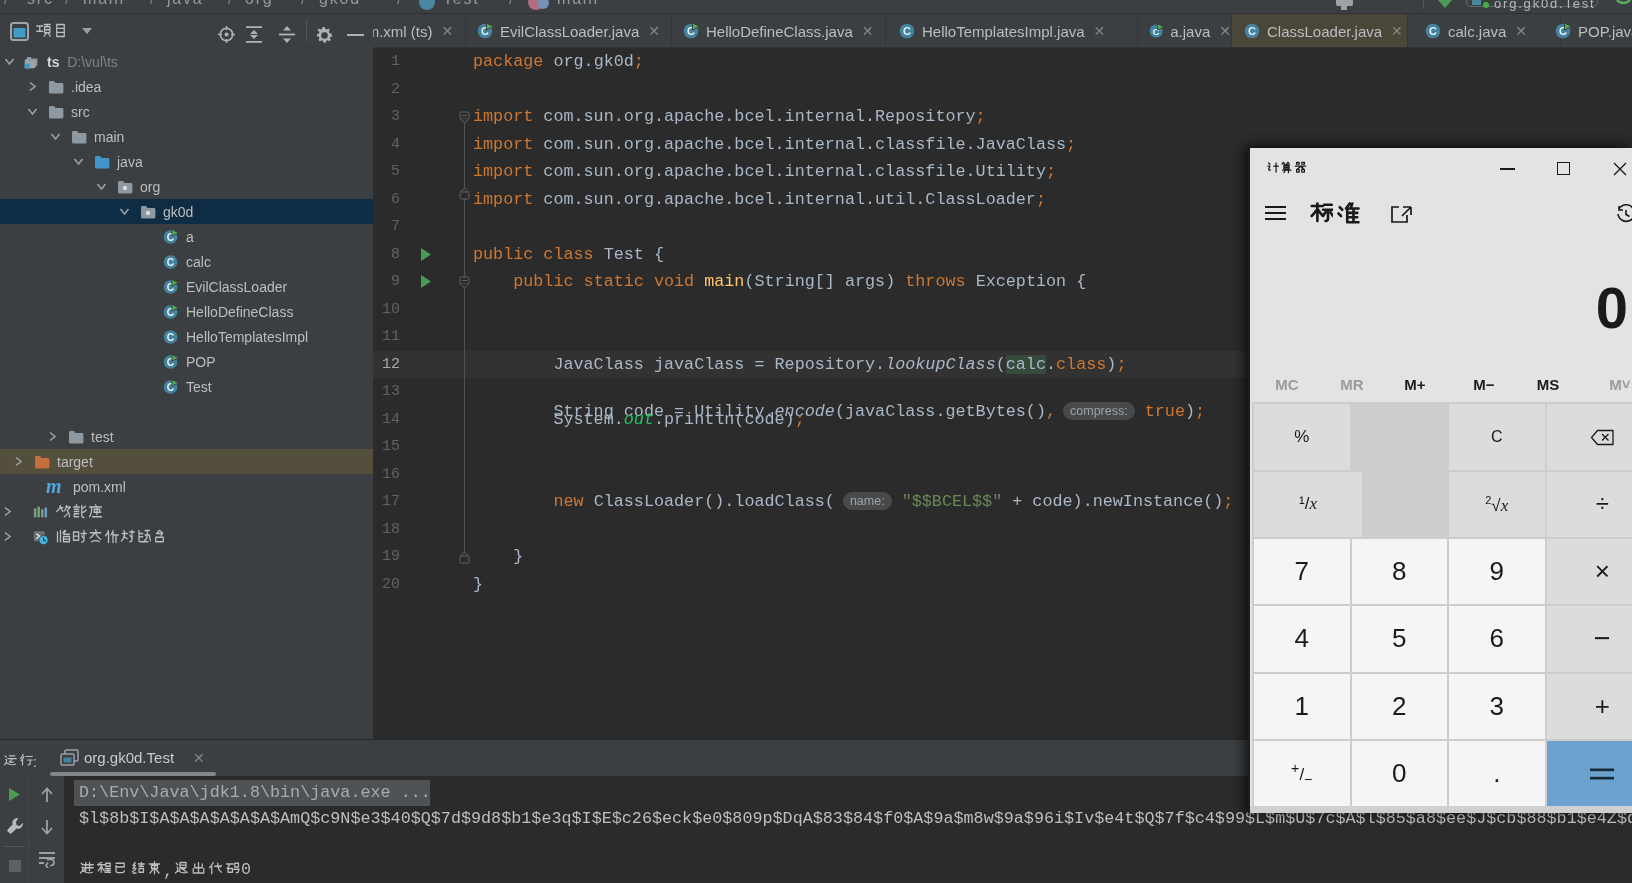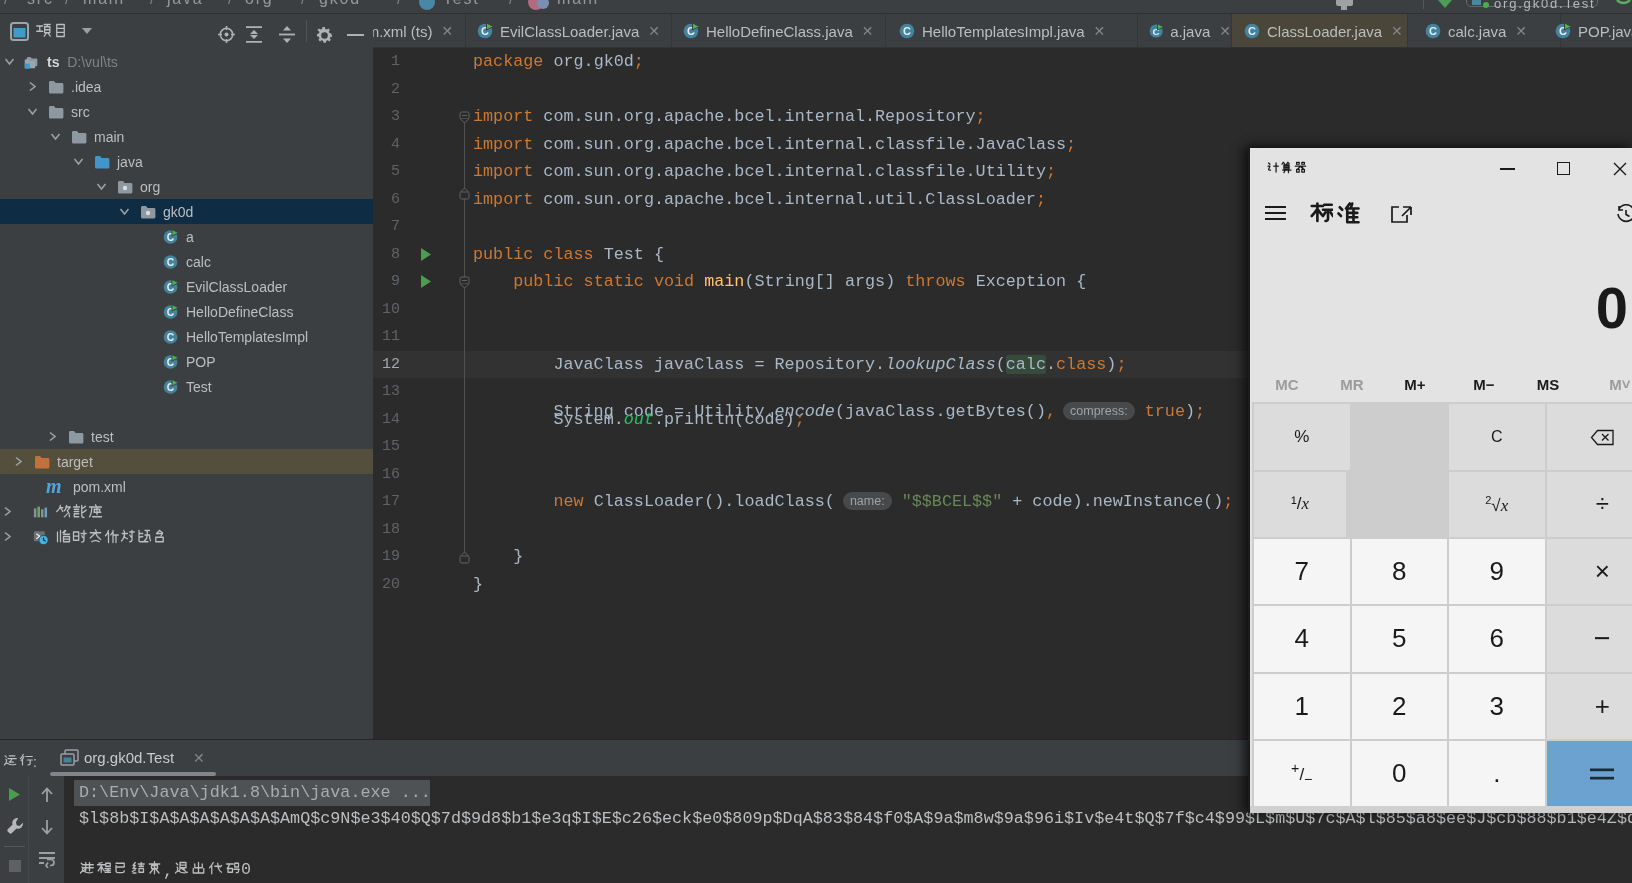--- a/index.html
+++ b/index.html
@@ -542,21 +542,21 @@
 
   <div class="abs" style="left:2px;top:254.4px;width:382px;height:406px;background:#cdcdcd"></div>
   <div class="abs" style="left:0;top:658.2px;width:384px;height:6.8px;background:#d0d0d0"></div>
   <div class="cbtn fbtn" style="left:4px;top:256.4px;width:95.5px;height:65.3px">%</div>
   <div class="cbtn fbtn" style="left:199px;top:256.4px;width:95.5px;height:65.3px;font-size:16px">C</div>
   <div class="cbtn fbtn" style="left:296.5px;top:256.4px;width:95.5px;height:65.3px;padding-left:16px">
       <svg width="25" height="17" viewBox="0 0 25 17">
         <path d="M7.5 1.5 H23 V15.5 H7.5 L1.5 8.5 Z M12 5 L18.5 11.5 M18.5 5 L12 11.5" fill="none" stroke="#1a1a1a" stroke-width="1.3"></path>
       </svg>
     </div>
-  <div class="cbtn fbtn" style="left:4px;top:323.7px;width:92px;height:65.3px">
+  <div class="cbtn fbtn" style="left:4px;top:323.7px;width:108px;height:65.3px">
       <span>¹/<i class="sx">x</i></span>
     </div>
   <div class="cbtn fbtn" style="left:199px;top:323.7px;width:95.5px;height:65.3px">
       <span><sup style="font-size:11px">2</sup>√<i class="sx">x</i></span>
     </div>
   <div class="cbtn fbtn" style="left:296.5px;top:323.7px;width:95.5px;height:65.3px;font-size:24px;padding-left:16px">÷</div>
   <div class="cbtn nbtn" style="left:4px;top:391px;width:95.5px;height:65.3px">7</div>
   <div class="cbtn nbtn" style="left:101.5px;top:391px;width:95.5px;height:65.3px">8</div>
   <div class="cbtn nbtn" style="left:199px;top:391px;width:95.5px;height:65.3px">9</div>
   <div class="cbtn fbtn" style="left:296.5px;top:391px;width:95.5px;height:65.3px;font-size:26px;padding-left:16px">×</div>

